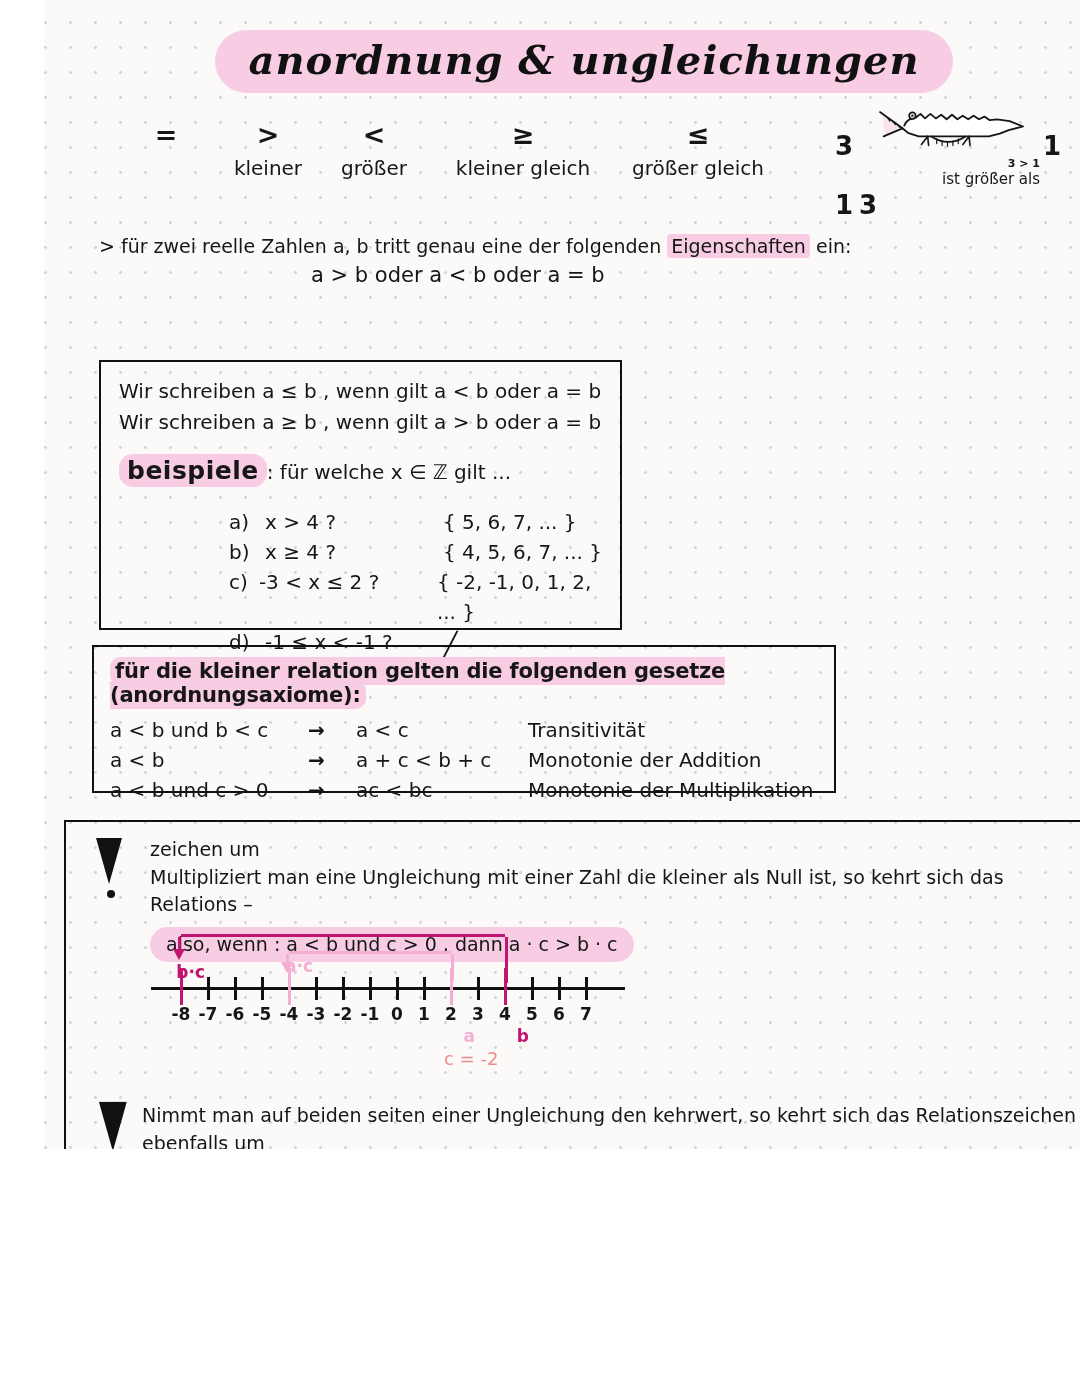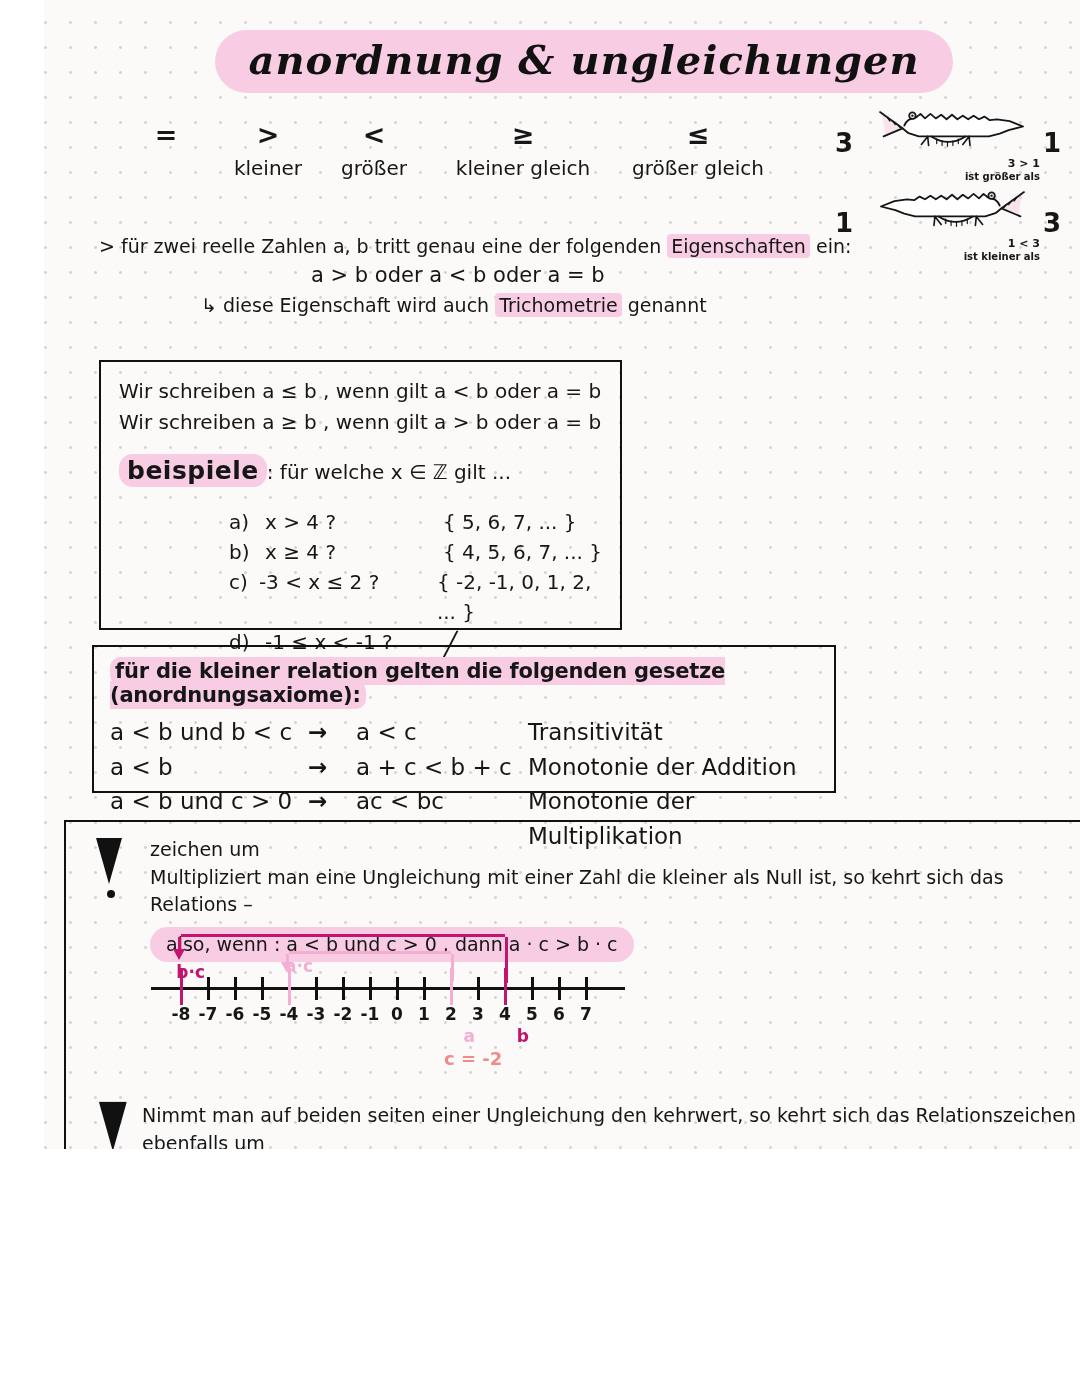--- a/index.html
+++ b/index.html
@@ -28,41 +28,41 @@
   
   .legend-col{position:absolute;text-align:center}
   .legend-col .sym{font-size:27px;font-weight:700;height:36px;line-height:34px}
   .legend-col .lbl{font-size:20px;margin-top:2px}
   
   .crocs{position:absolute;left:788px;top:104px;width:286px}
   .croc-row{display:flex;align-items:center}
   .croc-num{font-size:26px;font-weight:600;width:24px;text-align:center}
   .croc-mid{width:184px;text-align:right}
   .croc-cap{font-size:11px;font-weight:700;line-height:1.15;margin-top:-4px}
-  .croc-cap .sub{font-size:10px;font-weight:700}
+  .croc-cap .sub{font-size:15px;font-weight:400}
   
   .intro{position:absolute;left:55px;top:233px;width:760px;font-size:19px;line-height:1.38}
   .intro .ln2{margin-left:212px;font-size:21px;margin-top:2px}
   .intro .ln3{margin-left:102px;margin-top:2px}
   .hl{background:var(--hl);border-radius:4px;padding:1px 4px}
   
   .notebox{position:absolute;border:2.5px solid #111;background:transparent}
   .box1{left:55px;top:360px;width:523px;height:270px;padding:14px 18px;font-size:20px;line-height:1.55}
   .box1 .bsp-line{margin-top:14px}
   .bsp-label{background:var(--hl);border-radius:14px;padding:2px 8px;font-size:25px;font-weight:700;letter-spacing:.5px}
   .bsp-rest{font-size:20px}
   .ex-list{margin:16px 0 0 110px}
   .ex-row{display:flex;font-size:20px;line-height:1.5}
   .ex-row .ex-label{width:36px}
   .ex-row .ex-q{display:inline-block;min-width:172px}
   .ex-row .ex-a{margin-left:6px}
   .box2{left:48px;top:645px;width:744px;height:148px;padding:12px 10px 10px 16px}
   .box2 .heading{font-size:21px;font-weight:700;letter-spacing:-.2px;margin-bottom:8px}
   .box2 .heading .hl{border-radius:10px;padding:2px 5px}
-  .axiom-row{display:grid;grid-template-columns:198px 48px 172px auto;font-size:23px;line-height:1.5}
+  .axiom-row{display:grid;grid-template-columns:198px 48px 172px auto;font-size:20px;line-height:1.5}
   .axiom-row .arr{font-weight:700}
   .box3{left:20px;top:820px;width:1042px;height:433px}
   .warn{position:absolute;width:30px}
   .warn .tri{width:26px;height:46px;background:#111;clip-path:polygon(0 0,100% 0,50% 100%)}
   .warn .dot{width:8px;height:8px;border-radius:50%;background:#111;margin:6px auto 0}
   .warn1{left:30px;top:16px}
   .warn2{left:34px;top:282px;transform:scale(1.08)}
   .w-text1{position:absolute;left:84px;top:14px;width:946px;font-size:19px;line-height:1.45}
   .w-text2{position:absolute;left:76px;top:280px;width:946px;font-size:19px;line-height:1.45}
   .pill{display:inline-block;background:var(--hl);border-radius:18px;padding:4px 16px;margin-top:8px;font-size:19px}
@@ -74,21 +74,21 @@
   .numberline{position:absolute;left:0;top:96px;width:1042px;height:162px}
   .nl-el{position:absolute}
   .nl-axis{height:2.5px;background:#111}
   .nl-tick{width:2.5px;background:#111}
   .nl-ticklabel{font-size:17px;font-weight:600;text-align:center;width:26px}
   .nl-marker{width:3.5px}
   .nl-mlabel{font-size:17px;font-weight:700;width:46px;text-align:right}
   .nl-bracket{border-top:3px solid}
   .nl-stub{position:absolute;width:3px}
   .nl-arrow{position:absolute;width:0;height:0;border-left:6.5px solid transparent;border-right:6.5px solid transparent}
-  .nl-caption{font-size:18px;font-weight:700;color:var(--salmon)}
+  .nl-caption{font-size:18px;font-weight:400;color:var(--salmon)}
   .slash{font-size:24px;font-weight:700}
 </style>
 </head>
 <body>
 
 <div class="page">
 
   <div class="title-row">
     <span class="title-pill">anordnung &amp; ungleichungen</span>
   </div>
@@ -134,48 +134,27 @@
         </svg>
         <div class="croc-cap">
           <div>3 &gt; 1</div>
           <div class="sub">ist größer als</div>
         </div>
       </div>
       <div class="croc-num">1</div>
     </div>
     <div class="croc-row" style="margin-top:2px">
       <div class="croc-num">1</div>
-      <div class="croc-mid">
-        <svg width="176" height="54" viewBox="0 0 170 60">
-          <g transform="translate(170,0) scale(-1,1)" stroke="#151515" stroke-width="2" fill="none" stroke-linecap="round" stroke-linejoin="round">
-            <polygon points="30,27 7,10 11,35" fill="#f8cde4" opacity="0.5" stroke="none"></polygon>
-            <path d="M30,27 L5,9"></path>
-            <path d="M30,27 L9,36"></path>
-            <path d="M13,15 l3,4 M19,19 l3,4 M25,23 l2,3" stroke-width="1.3"></path>
-            <path d="M32,24 Q35,16 45,15 L50,11 55,16 61,11 67,16 73,12 79,17 85,12 91,17 97,13 103,17 109,13 115,17 121,14 127,18 135,17 149,19 164,25 148,29 138,33 126,36 48,36 36,32 30,27" fill="#fff"></path>
-            <circle cx="41" cy="13" r="3.6" fill="#fff"></circle>
-            <circle cx="41" cy="13" r="1.3" fill="#151515" stroke="none"></circle>
-            <path d="M58,36 l-7,9 M58,36 l1,10 M104,36 l-7,9 M104,36 l1,10" stroke-width="1.8"></path>
-            <path d="M62,36 Q81,48 100,36"></path>
-            <path d="M68,39 v5 M74,41 v5 M80,42 v5 M86,41 v5 M92,39 v5" stroke-width="1.3"></path>
-          </g>
-        </svg>
-        <div class="croc-cap">
-          <div>1 &lt; 3</div>
-          <div class="sub">ist kleiner als</div>
-        </div>
-      </div>
       <div class="croc-num">3</div>
     </div>
   </div>
 
   <div class="intro">
     <div><span>&gt;</span> <span>für zwei reelle Zahlen a, b tritt genau eine der folgenden </span><span class="hl">Eigenschaften</span><span> ein:</span></div>
     <div class="ln2">a &gt; b oder a &lt; b oder a = b</div>
-    <div class="ln3"><span>↳ diese Eigenschaft wird auch </span><span class="hl">Trichometrie</span><span> genannt</span></div>
   </div>
 
   <div class="notebox box1">
     <div>Wir schreiben a ≤ b , wenn gilt a &lt; b oder a = b</div>
     <div>Wir schreiben a ≥ b , wenn gilt a &gt; b oder a = b</div>
     <div class="bsp-line">
       <span class="bsp-label">beispiele</span><span class="bsp-rest">: für welche x ∈ ℤ gilt ...</span>
     </div>
     <div class="ex-list">
       <div class="ex-row">

